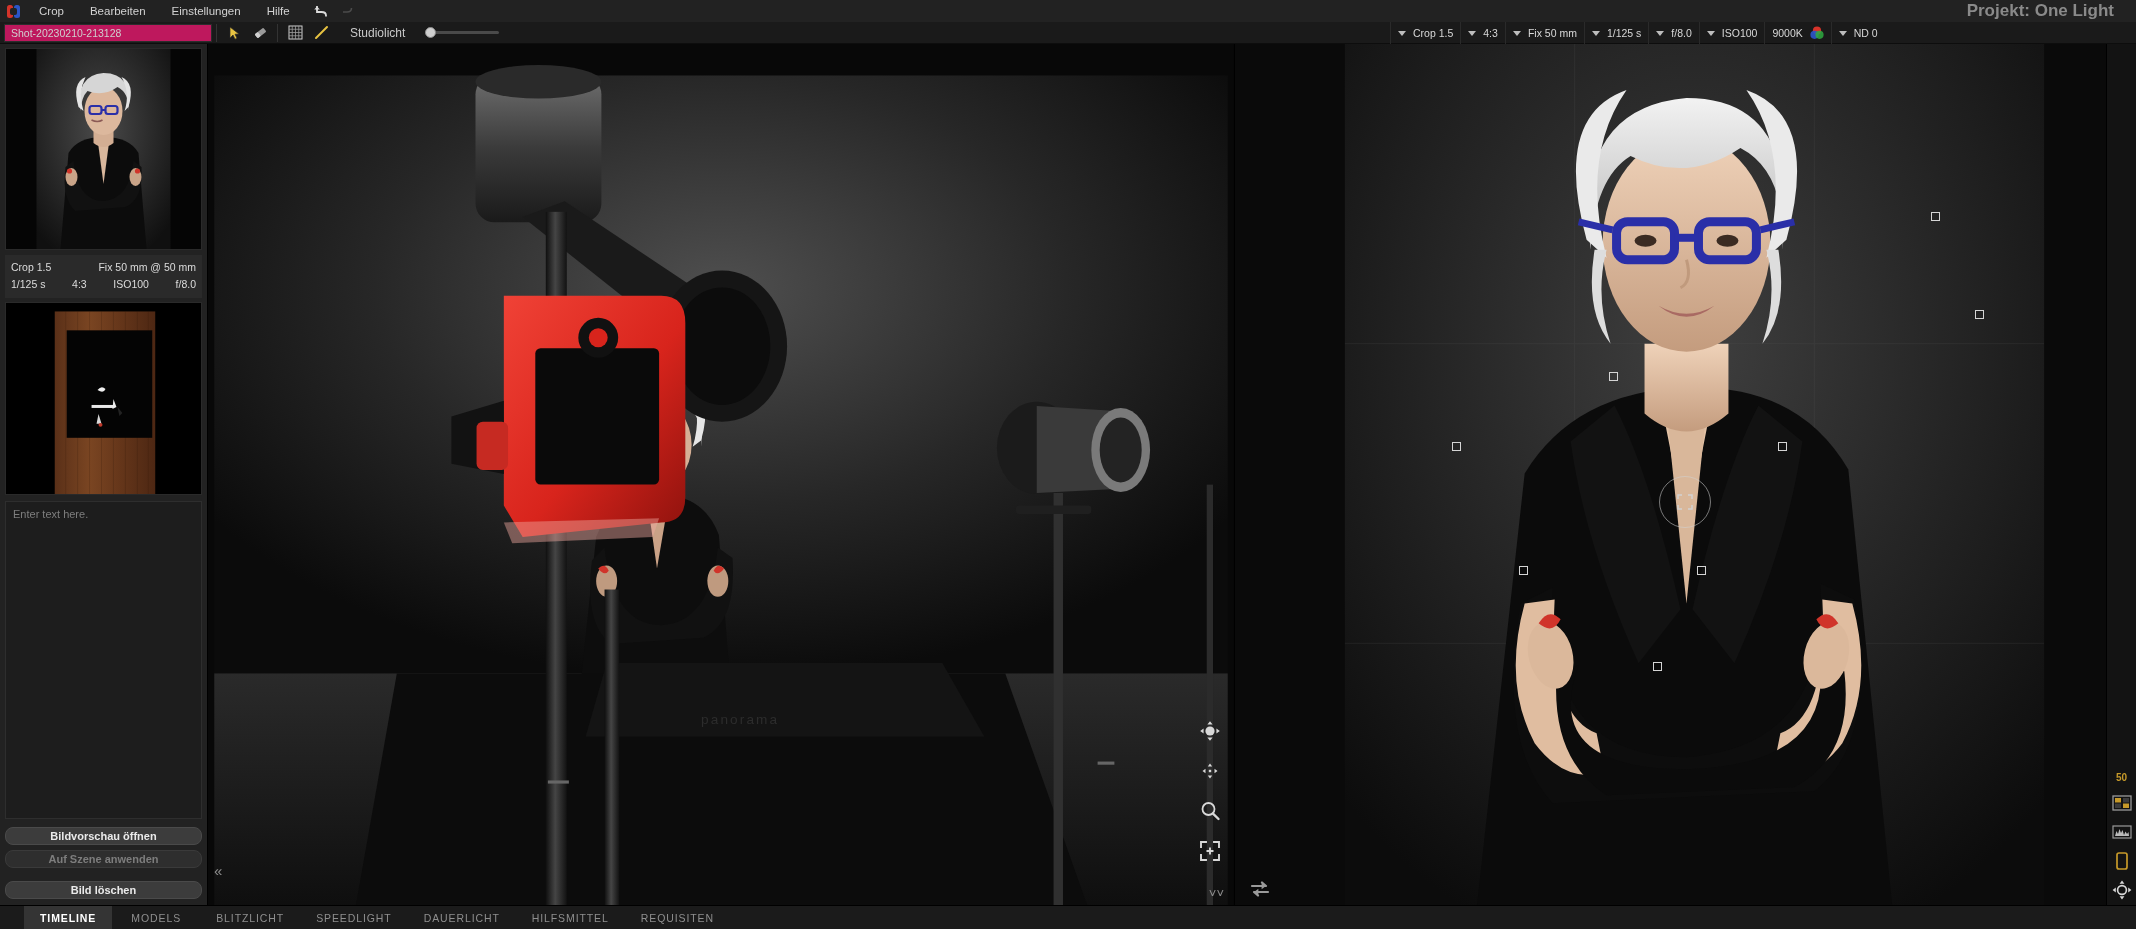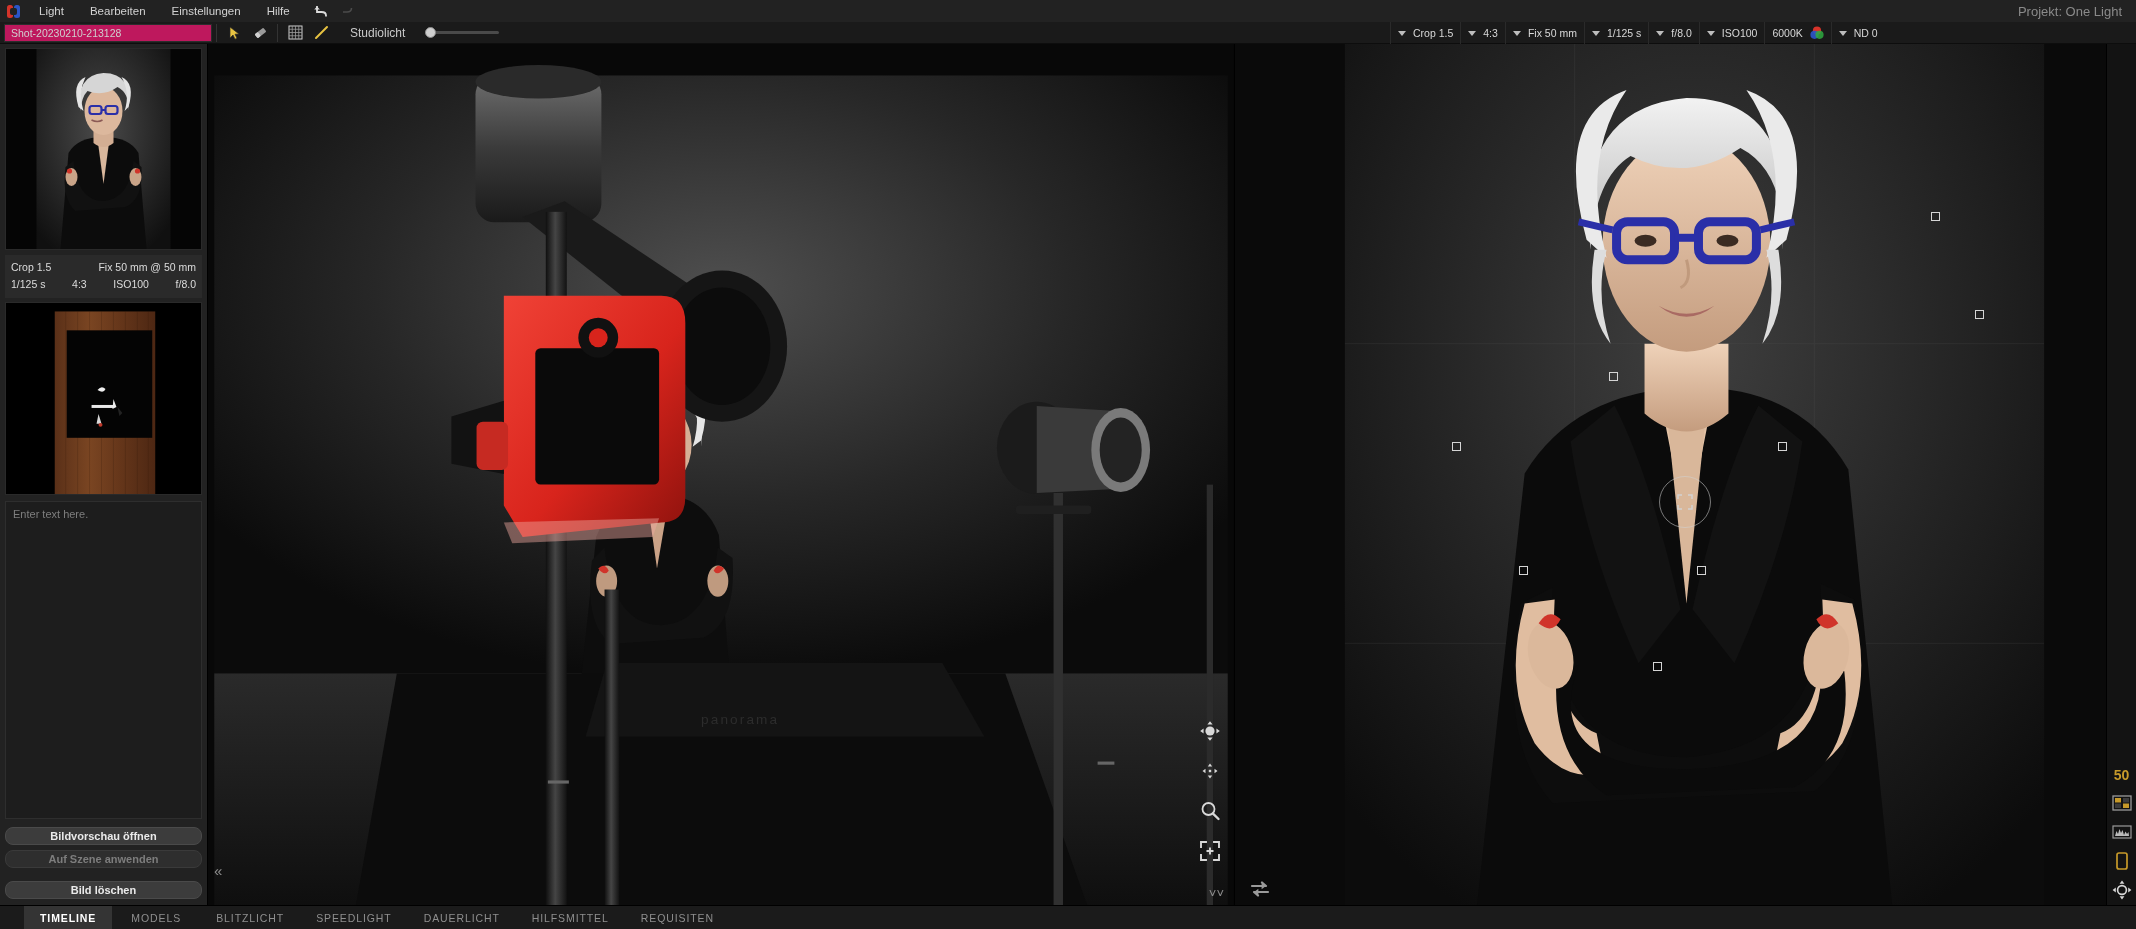--- a/index.html
+++ b/index.html
@@ -34,22 +34,22 @@
     font-size:11.5px; letter-spacing:1.1px; color:#cfcfcf; font-weight:bold; cursor:default;
     position:relative;
   }
   .tab.active { background:#555555; color:#ffffff; }
   .badge {
     background:#d42a20; color:#fff; font-size:8.5px; font-weight:bold;
     border-radius:7px; padding:1px 4px 1px 4px; margin-left:6px; line-height:9px;
     position:relative; top:-3px;
   }
   .project-label {
-    position:absolute; right:14px; top:0; height:22px; display:flex; align-items:center;
-    font-size:13px; color:#8a8a8a; font-weight:normal;
+    position:absolute; right:22px; top:0; height:22px; display:flex; align-items:center;
+    font-size:17px; color:#8a8a8a; font-weight:bold;
   }
 
   
   .toolbar2 {
     height:22px; background:#1a1a1a; display:flex; align-items:center;
     flex:0 0 22px; border-bottom:1px solid #0d0d0d; position:relative; z-index:20;
   }
   .shotname {
     width:208px; height:18px; margin-left:4px; background:#be185d; border:1px solid #2c2c2c;
     font-size:10.5px; color:#cfcfcf; display:flex; align-items:center; padding-left:6px;
@@ -142,21 +142,21 @@
     position:absolute; width:52px; height:52px; border-radius:50%;
     border:1px solid rgba(210,210,210,0.55);
     display:flex; align-items:center; justify-content:center;
   }
   .pv-swap { position:absolute; left:14px; bottom:8px; width:22px; height:16px; }
   .rail {
     position:absolute; right:0; top:0; bottom:0; width:30px; background:#131313;
     display:flex; flex-direction:column; align-items:center; justify-content:flex-end;
     padding-bottom:6px; gap:11px; border-left:1px solid #000;
   }
-  .rail-num { font-size:14px; color:#c79a2a; font-weight:bold; }
+  .rail-num { font-size:10px; color:#c79a2a; font-weight:bold; }
   .rail-ic { width:22px; height:18px; display:flex; align-items:center; justify-content:center; cursor:default; }
 
   
   .bottombar {
     height:24px; flex:0 0 24px; background:#1b1b1b; display:flex; align-items:stretch;
     border-top:1px solid #000; position:relative; z-index:25;padding-left:24px;
   }
   .btab {
     display:flex; align-items:center; justify-content:center;
     font-size:10.5px; letter-spacing:0.9px; color:#8f8f8f; padding:0 16px; cursor:default;
@@ -170,21 +170,21 @@
 <div class="app">
 
   <div class="menubar">
     <div class="logo">
       <svg width="15" height="15" viewBox="0 0 15 15">
         <rect x="1" y="1" width="6" height="13" rx="2.5" fill="#d4342a"></rect>
         <rect x="8" y="1" width="6" height="13" rx="2.5" fill="#2b55c8"></rect>
         <rect x="4" y="4" width="7" height="7" rx="2" fill="#222222"></rect>
       </svg>
     </div>
-    <div class="menu-item">Light</div>
+    <div class="menu-item">Crop</div>
     <div class="menu-item">Bearbeiten</div>
     <div class="menu-item">Einstellungen</div>
     <div class="menu-item">Hilfe</div>
     <div class="undo-group">
       <svg class="undo-ic" viewBox="0 0 16 14">
         <path d="M4 3 L4 8 M4 8 L8.5 8 Q13 8 13 11.5" stroke="#dcdcdc" stroke-width="1.8" fill="none" stroke-linecap="square"></path>
         <path d="M1.2 5.6 L4 2.4 L6.8 5.6 Z" fill="#dcdcdc"></path>
       </svg>
       <svg class="undo-ic" viewBox="0 0 16 14">
         <path d="M12.5 4 Q12.5 8 8 8 L4 8" stroke="#4b4b4b" stroke-width="1.6" fill="none"></path>
@@ -250,21 +250,21 @@
       </div>
       <div class="camcell">
         <i class="caret"></i>
         <span>f/8.0</span>
       </div>
       <div class="camcell">
         <i class="caret"></i>
         <span>ISO100</span>
       </div>
       <div class="camcell">
-        <span>6000K</span>
+        <span>9000K</span>
         <svg class="wb-dot" viewBox="0 0 14 14">
           <circle cx="7" cy="4.6" r="4.1" fill="#d8342a"></circle>
           <circle cx="4.5" cy="8.8" r="4.1" fill="#2b55c8" opacity="0.92"></circle>
           <circle cx="9.5" cy="8.8" r="4.1" fill="#2faa41" opacity="0.85"></circle>
         </svg>
       </div>
       <div class="camcell">
         <i class="caret"></i>
         <span>ND 0</span>
       </div>

